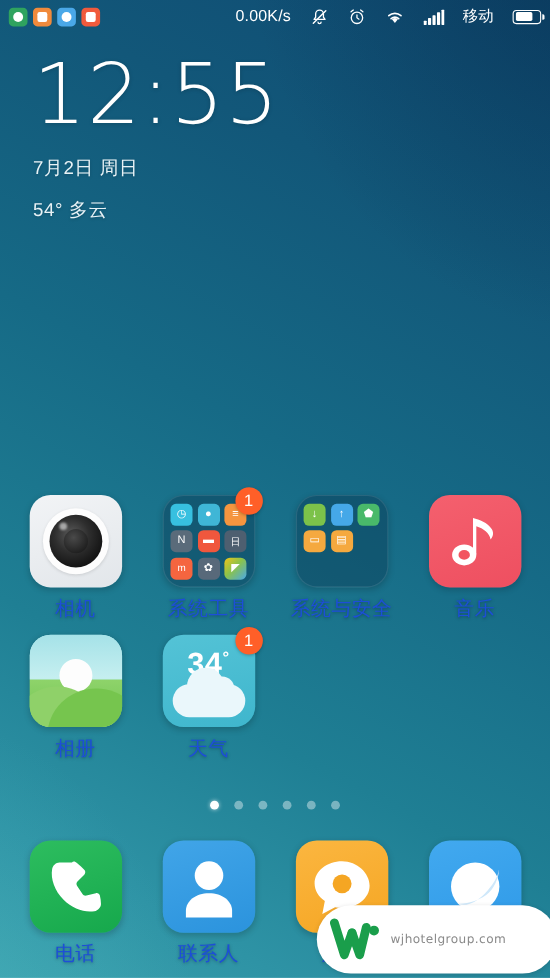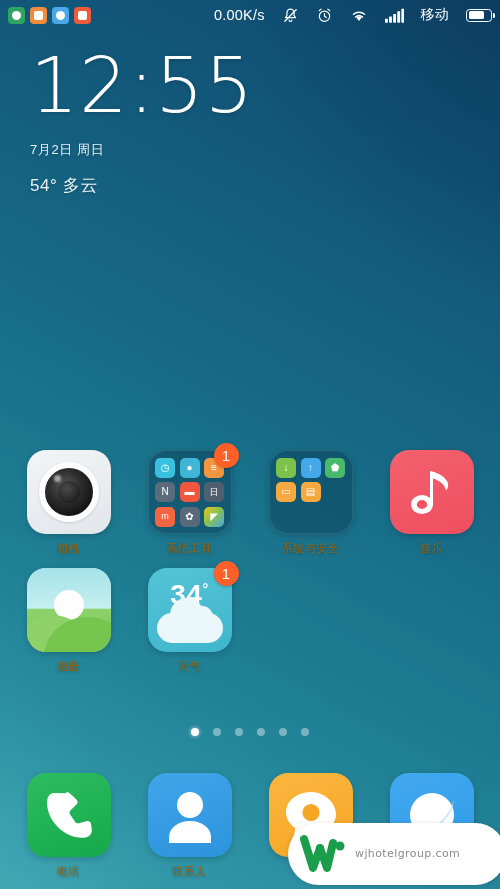--- a/index.html
+++ b/index.html
@@ -64,21 +64,21 @@
   .clockwidget{
     position:absolute; left:30px; top:42px; z-index:4;
   }
   .clock-time{
     font-size:76px; line-height:88px; color:#ffffff;
     font-weight:300; letter-spacing:1px;
     font-family:"DejaVu Sans","Liberation Sans",sans-serif;
     text-shadow:0 1px 4px rgba(0,0,0,.18);
   }
   .clock-date{
-    margin-top:11px; font-size:13px; color:#e8f2f6;
+    margin-top:11px; font-size:17px; color:#e8f2f6;
     letter-spacing:.6px; text-shadow:0 1px 3px rgba(0,0,0,.2);
   }
   .clock-weather{
     margin-top:15px; font-size:17px; color:#e8f2f6;
     letter-spacing:.6px; text-shadow:0 1px 3px rgba(0,0,0,.2);
   }
 
   
   .grid{
     position:absolute; left:0; right:0; top:450px;
@@ -89,21 +89,21 @@
     display:flex; flex-direction:column; align-items:center;
     position:relative;
   }
   .icon-wrap{ position:relative; width:84px; height:84px; }
   .icon{
     width:84px; height:84px; border-radius:19px;
     position:relative; overflow:hidden;
     box-shadow:0 2px 6px rgba(0,0,0,.18);
   }
   .label{
-    margin-top:7px; font-size:11px; color:#a16207;
+    margin-top:7px; font-size:18px; color:#1d4ed8;
     letter-spacing:.5px; text-shadow:0 1px 3px rgba(0,0,0,.35);
     white-space:nowrap;
   }
   .badge{
     position:absolute; top:-7px; right:-7px;
     min-width:25px; height:25px; border-radius:13px;
     background:#ff5f28; color:#fff; font-size:15px;
     display:flex; align-items:center; justify-content:center;
     font-weight:400; padding:0 6px; z-index:3;
     box-shadow:0 1px 3px rgba(0,0,0,.25);

